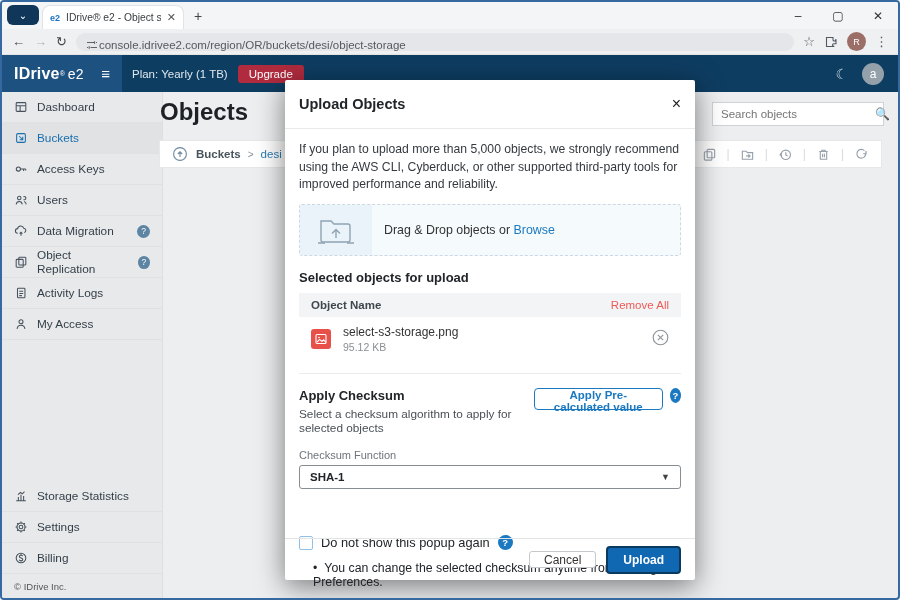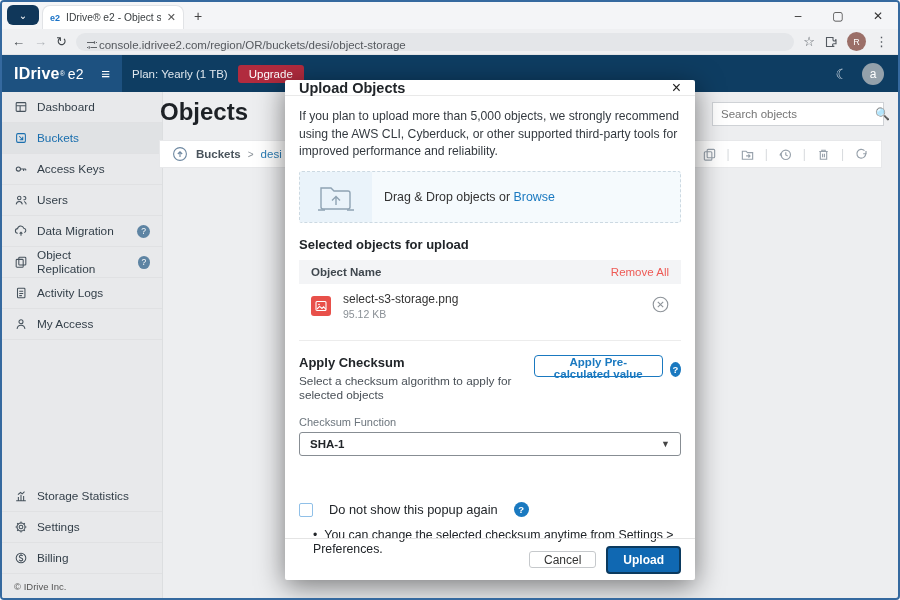--- a/index.html
+++ b/index.html
@@ -56,21 +56,21 @@
   #crumbbar .home { width:16px; height:16px; margin-right:8px; color:#6d87a0; }
   #crumbbar .root { font-size:11.5px; color:#4a545c; font-weight:bold; }
   #crumbbar .sep { font-size:10px; color:#8a9198; margin:0 7px; }
   #crumbbar .cur { font-size:11.5px; color:#2b7cb4; }
   #actions { margin-left:auto; display:flex; align-items:center; gap:10px; color:#97a1ab; }
   #actions svg { width:15px; height:15px; }
   #actions .pipe { color:#d7dadd; font-size:12px; }
 
   
   #modal { position:absolute; left:283px; top:78px; width:410px; height:500px; background:#fff; border-radius:2px; box-shadow:0 6px 28px rgba(0,0,0,.5); }
-  #m-head { height:16px; display:flex; align-items:center; padding:0 14px; border-bottom:1px solid #e9e9e9; }
+  #m-head { height:49px; display:flex; align-items:center; padding:0 14px; border-bottom:1px solid #e9e9e9; }
   #m-head .t { font-size:14.5px; font-weight:bold; color:#212529; }
   #m-head .x { margin-left:auto; font-size:16px; color:#222; line-height:1; }
   #m-body { padding:12px 14px 0 14px; }
   #m-intro { font-size:12.2px; color:#343a40; line-height:1.45; }
   #dropzone { margin-top:10px; height:52px; border:1px dashed #ccd9e2; background:#f5fafd; border-radius:3px; display:flex; align-items:center; }
   #dz-tile { width:72px; height:100%; background:#eaf3fa; display:flex; align-items:center; justify-content:center; color:#8fa3b3; }
   #dz-text { font-size:12.4px; color:#333; margin-left:12px; }
   #dz-text a { color:#1a79c0; text-decoration:none; }
   #sel-head { margin-top:14px; font-size:13px; font-weight:bold; color:#212529; }
   #tbl-head { margin-top:8px; height:24px; background:#f3f4f6; display:flex; align-items:center; padding:0 12px; }
@@ -81,28 +81,28 @@
   #fileicon svg { width:12px; height:12px; }
   #fmeta { margin-left:12px; }
   #fname { font-size:12px; color:#333; }
   #fsize { font-size:10.5px; color:#8a9096; margin-top:2px; }
   #rowx { margin-left:auto; color:#8d9399; }
   #rowx svg { width:17px; height:17px; }
   #m-div { border:none; border-top:1px solid #ececec; margin-top:12px; }
   #ck-row { margin-top:14px; display:flex; align-items:flex-start; }
   #ck-left .h { font-size:13px; font-weight:bold; color:#212529; }
   #ck-left .s { font-size:11.8px; color:#495057; margin-top:4px; }
-  #ck-right { margin-left:auto; display:flex; align-items:flex-end; gap:7px; }
+  #ck-right { margin-left:auto; display:flex; align-items:flex-start; gap:7px; }
   #precalc { height:22px; border:1px solid #1a79c0; background:#fff; color:#1a79c0; font-size:11.5px; font-weight:bold; border-radius:4px; padding:0 9px; font-family:inherit; }
   .qmark { width:15px; height:15px; border-radius:50%; background:#1a79c0; color:#fff; font-size:9.5px; font-weight:bold; display:flex; align-items:center; justify-content:center; }
   #ck-label { margin-top:14px; font-size:11px; color:#6c757d; }
   #ck-select { margin-top:4px; height:24px; border:1px solid #878d93; border-radius:3px; display:flex; align-items:center; padding:0 10px; }
   #ck-select .v { font-size:11.5px; font-weight:bold; color:#212529; }
   #ck-select .caret { margin-left:auto; font-size:9px; color:#444; }
-  #chk-row { margin-top:46px; display:flex; align-items:center; gap:16px; }
+  #chk-row { margin-top:46px; display:flex; align-items:center; gap:8px; }
   #chk { width:14px; height:14px; border:1px solid #90c0e8; border-radius:2px; background:#fff; }
   #chk-label { font-size:12.8px; color:#212529; }
   #note-h { margin-top:20px; font-size:13px; font-weight:bold; color:#212529; }
   #note-b { margin-top:11px; font-size:12.3px; color:#212529; padding-left:14px; }
   #note-b .dot { margin-right:7px; }
   #m-foot { position:absolute; bottom:0; left:0; right:0; height:42px; border-top:1px solid #e4e4e4; display:flex; align-items:center; justify-content:flex-end; gap:10px; padding:0 14px; }
   #cancel { height:17px; padding:0 14px; background:#fff; border:1px solid #c6c9cc; border-radius:3px; font-size:12px; color:#333; font-family:inherit; }
   #upload { height:28px; padding:0 15px; background:#1068b2; border:2px solid #0b3a5f; border-radius:4px; font-size:12px; font-weight:bold; color:#fff; font-family:inherit; }
 </style>
 </head>

